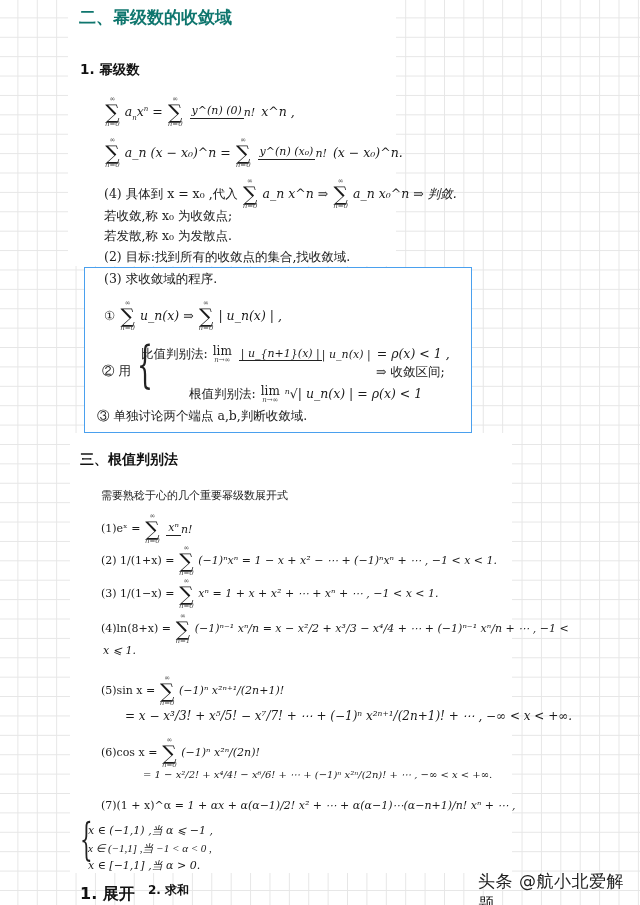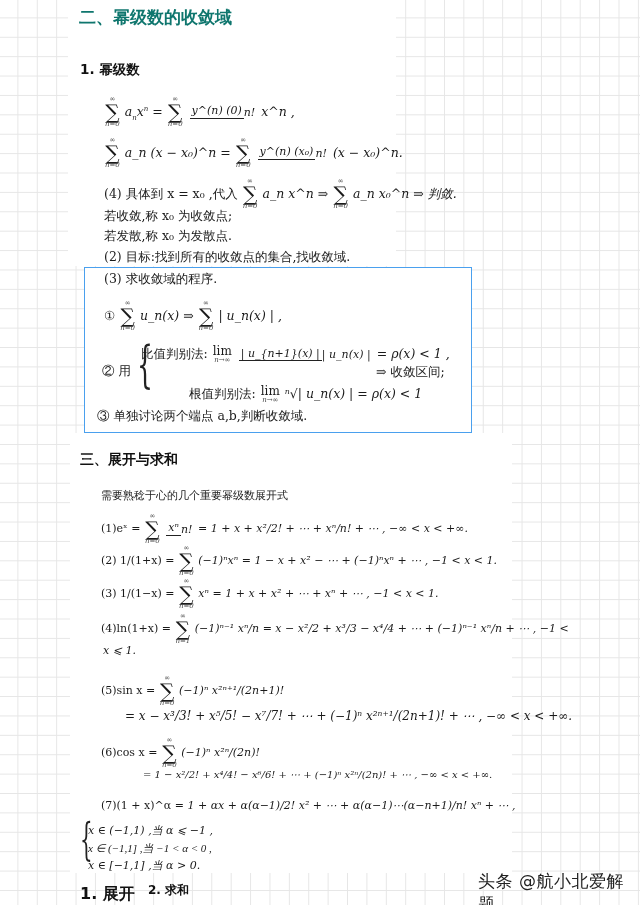--- a/index.html
+++ b/index.html
@@ -150,35 +150,34 @@
   <span>根值判别法:</span>
   <span class="sum">
       <span class="up" style="font-size:12px;">lim</span>
       <span class="lim-b">n→∞</span>
     </span>
   <span class="math">ⁿ√| u_n(x) |</span>
   <span class="math">= ρ(x) &lt; 1</span>
 </div>
 <div class="line" style="left:85px;top:410px;margin-left:12px;">③ 单独讨论两个端点 a,b,判断收敛域.</div>
 
-<div class="h2" style="left:80px;top:451px;font-size:14px;">三、展开与求和</div>
+<div class="h2" style="left:80px;top:451px;font-size:14px;">三、根值判别法</div>
 <div class="line small" style="left:101px;top:490px;">需要熟稔于心的几个重要幂级数展开式</div>
 
 <div class="line small math" style="left:101px;top:513px;">
   <span class="up">(1)eˣ =</span>
   <span class="sum">
       <span class="lim-t">∞</span>
       <span class="sig">∑</span>
       <span class="lim-b">n=0</span>
     </span>
   <span class="frac">
       <span class="num">xⁿ</span>
       <span class="den">n!</span>
     </span>
-  <span>= 1 + x + x²/2! + ⋯ + xⁿ/n! + ⋯ , −∞ &lt; x &lt; +∞.</span>
 </div>
 
 <div class="line small math" style="left:101px;top:545px;">
   <span class="up">(2) 1/(1+x) =</span>
   <span class="sum">
       <span class="lim-t">∞</span>
       <span class="sig">∑</span>
       <span class="lim-b">n=0</span>
     </span>
   <span>(−1)ⁿxⁿ</span>
@@ -190,21 +189,21 @@
   <span class="sum">
       <span class="lim-t">∞</span>
       <span class="sig">∑</span>
       <span class="lim-b">n=0</span>
     </span>
   <span>xⁿ</span>
   <span>= 1 + x + x² + ⋯ + xⁿ + ⋯ , −1 &lt; x &lt; 1.</span>
 </div>
 
 <div class="line small math" style="left:101px;top:613px;">
-  <span class="up">(4)ln(1+x) =</span>
+  <span class="up">(4)ln(8+x) =</span>
   <span class="sum">
       <span class="lim-t">∞</span>
       <span class="sig">∑</span>
       <span class="lim-b">n=1</span>
     </span>
   <span>(−1)ⁿ⁻¹ xⁿ/n</span>
   <span>= x − x²/2 + x³/3 − x⁴/4 + ⋯ + (−1)ⁿ⁻¹ xⁿ/n + ⋯ , −1 &lt;</span>
 </div>
 <div class="line small math" style="left:80px;top:645px;margin-left:23px;">x ⩽ 1.</div>
 

